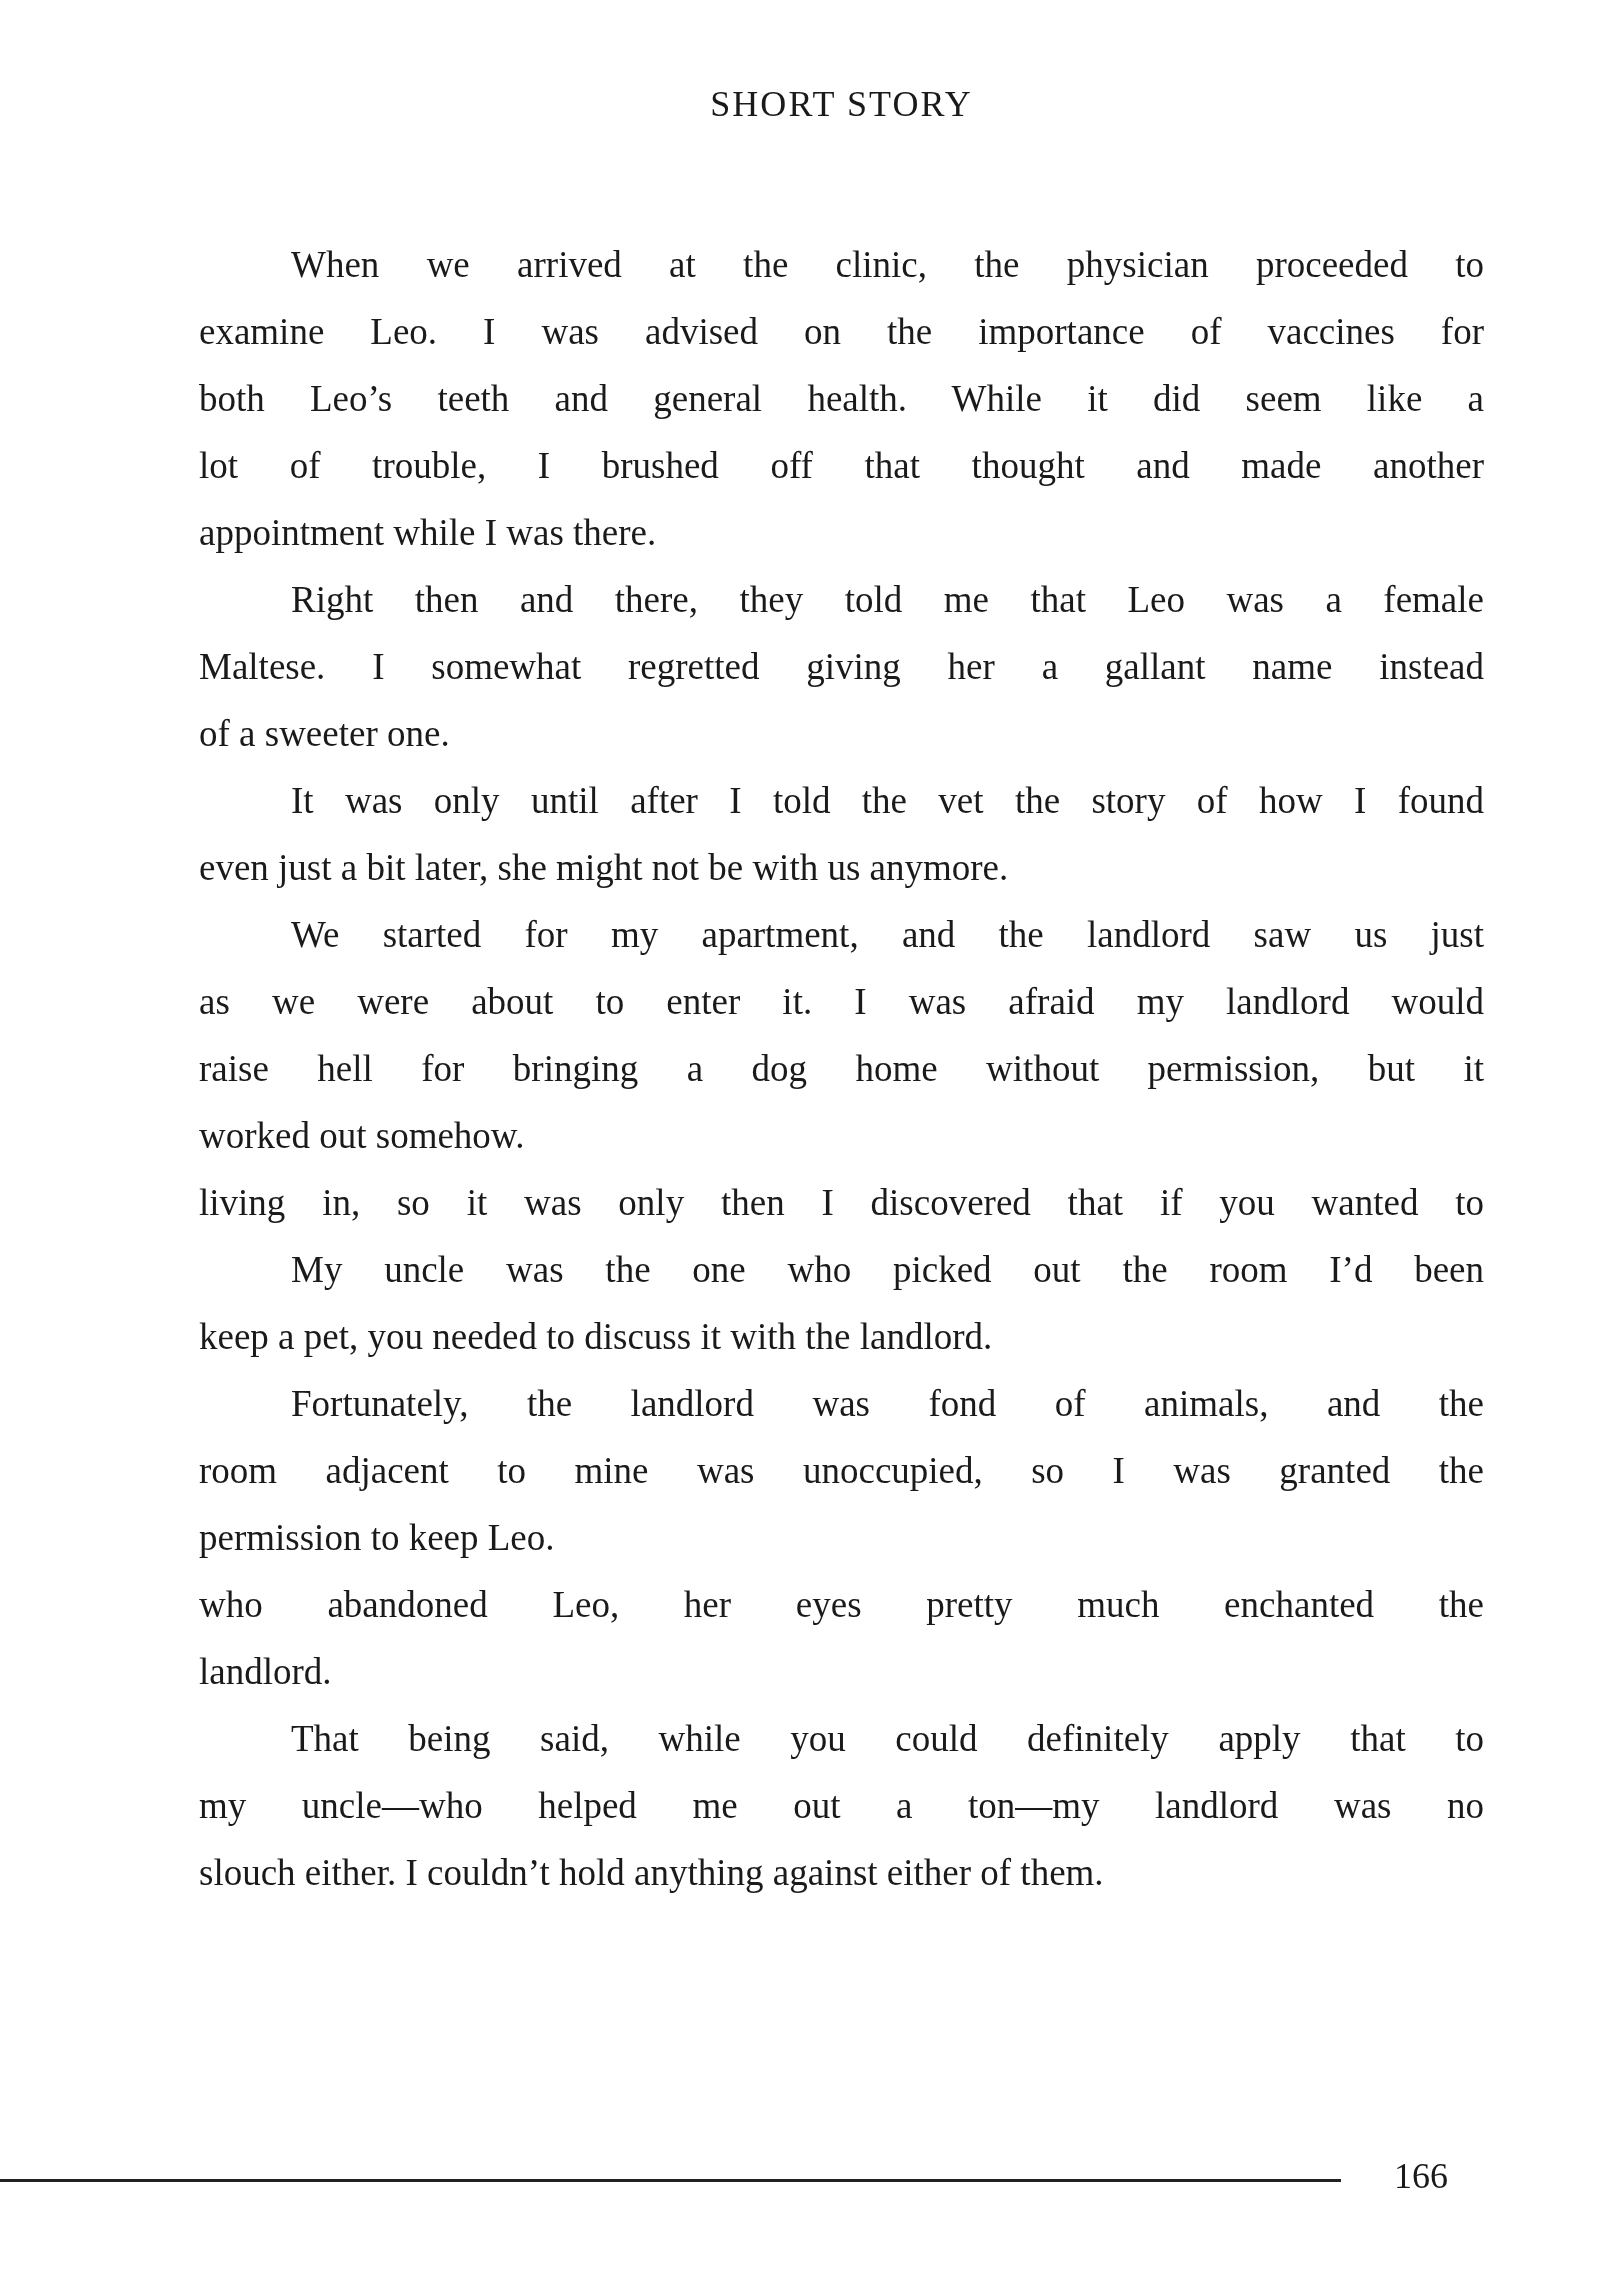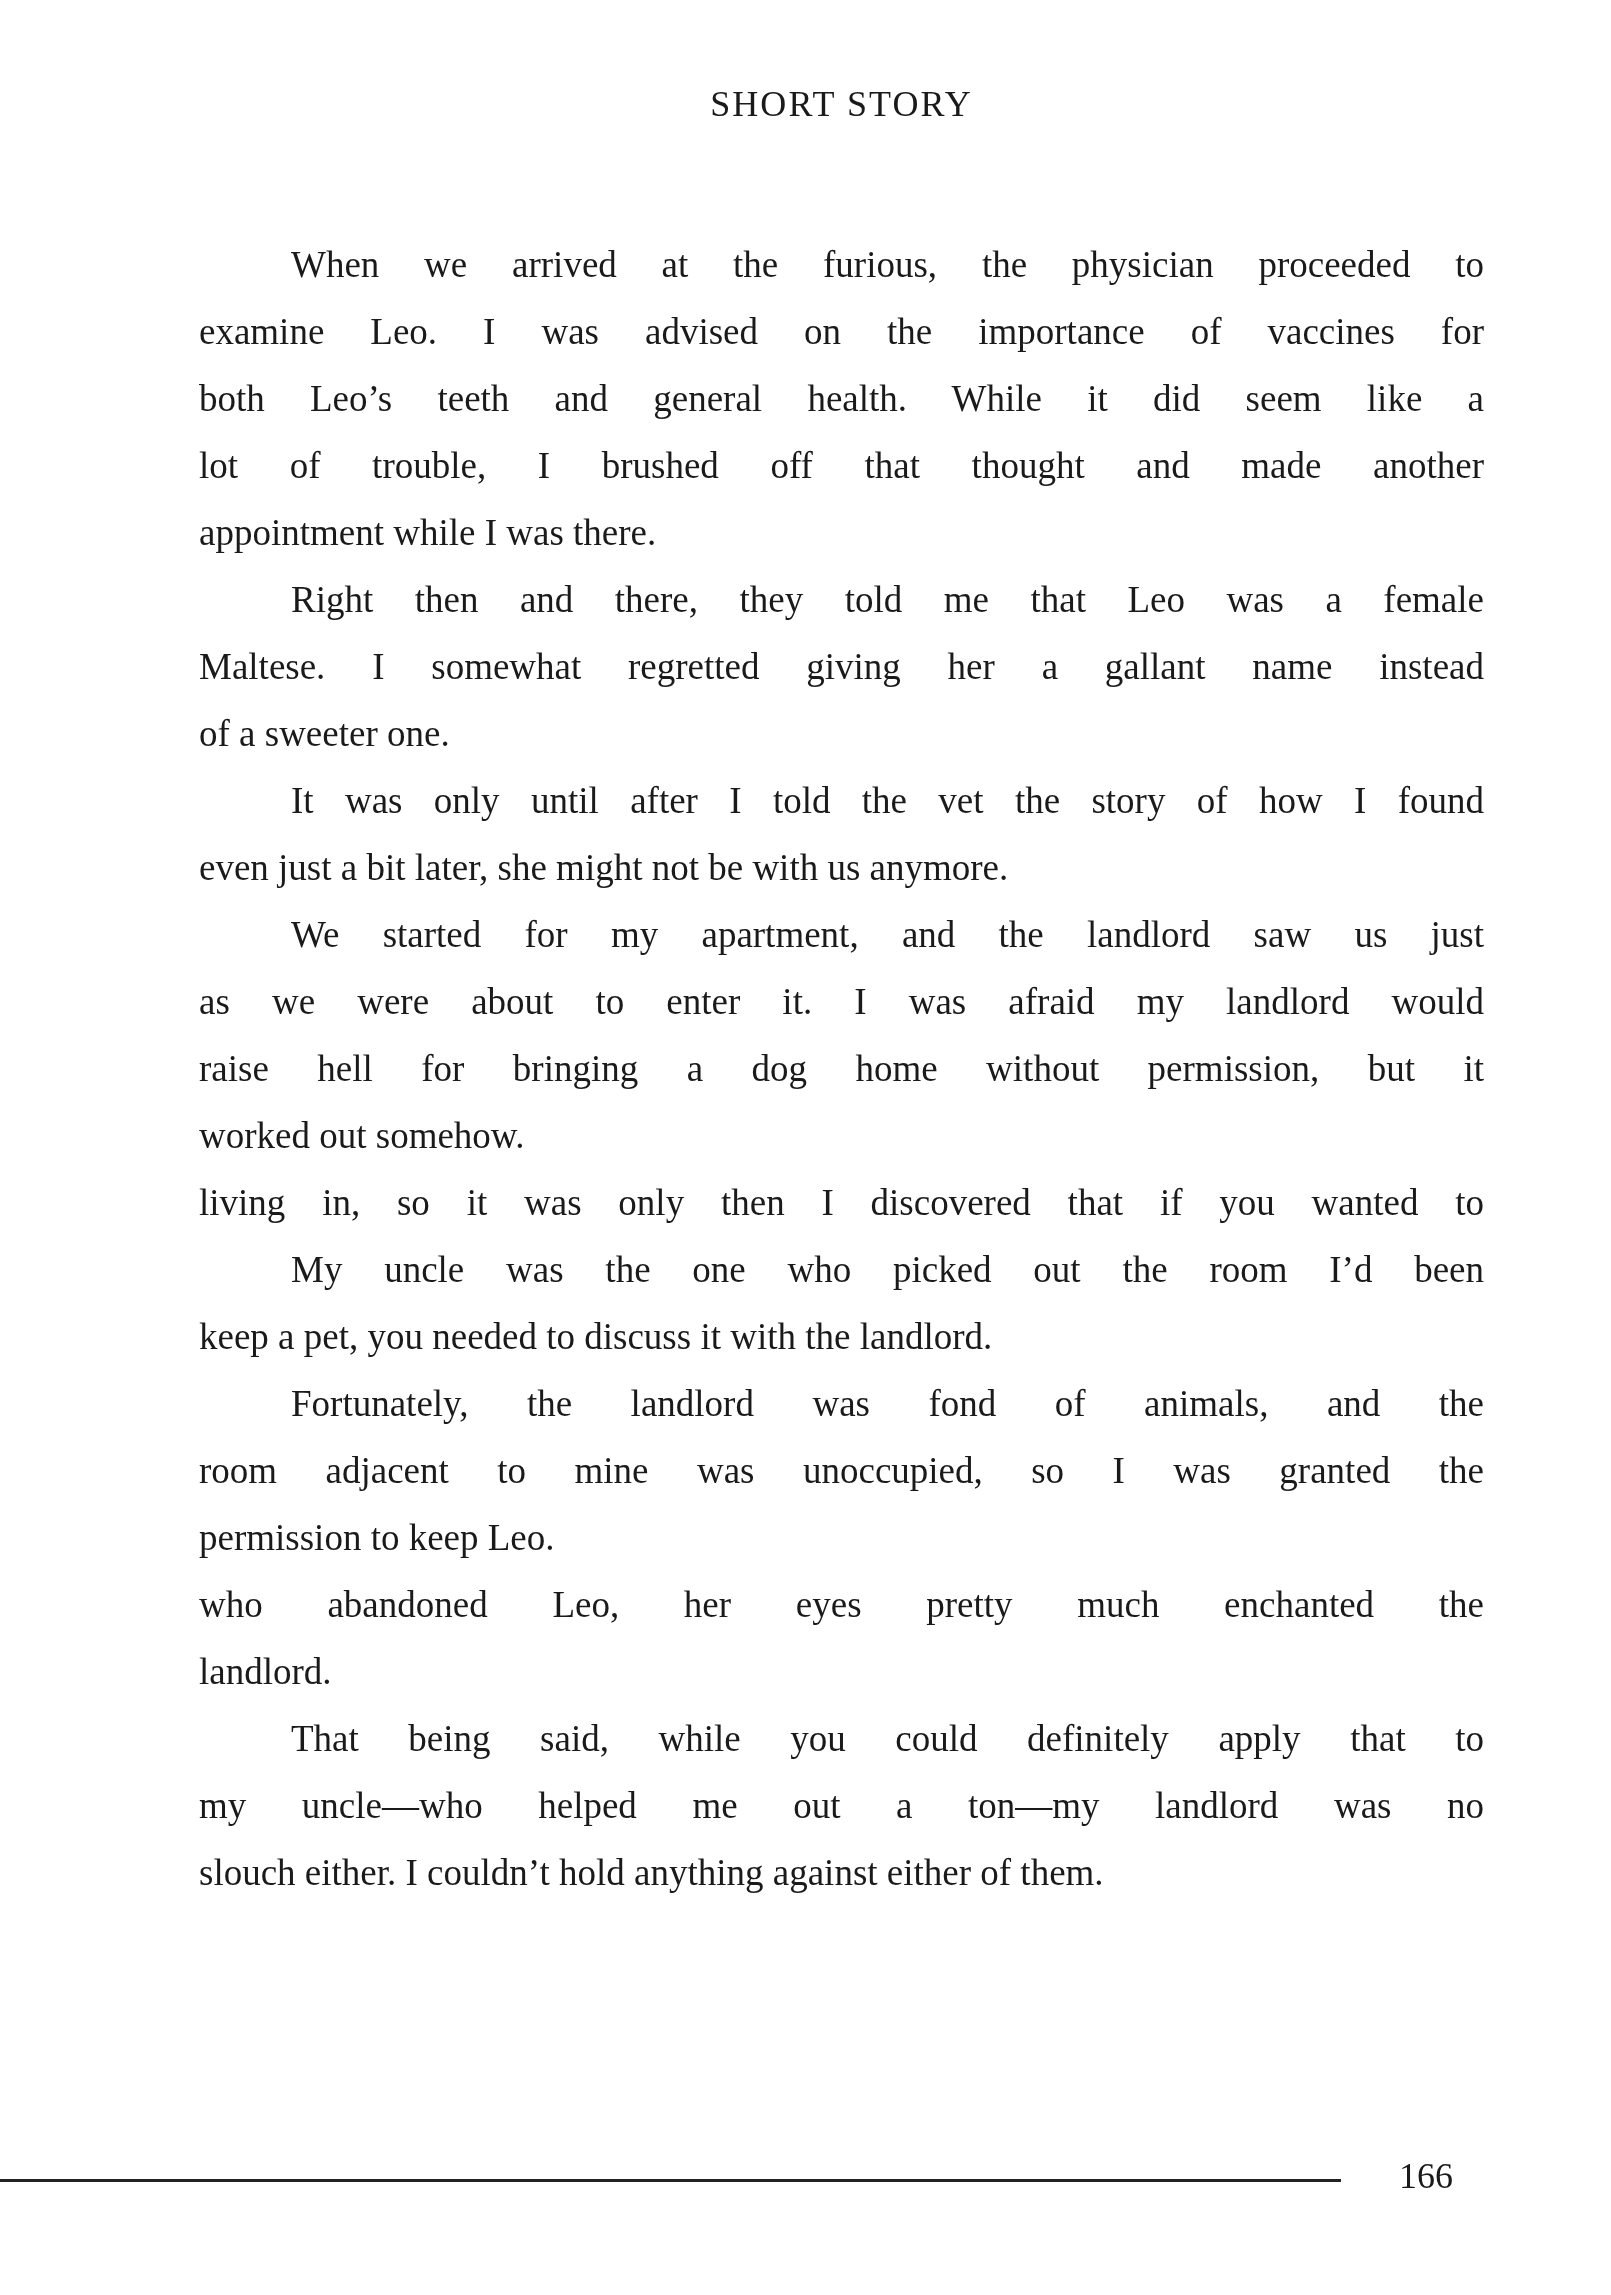--- a/index.html
+++ b/index.html
@@ -61,31 +61,31 @@
     background: #222222;
   }
   .page-number {
     position: absolute;
     left: 1389px;
     top: 2158px;
     width: 64px;
     font-size: 36px;
     line-height: 37px;
     color: #1a1a1a;
-    text-align: right;
+    text-align: center;
   }
 </style>
 </head>
 <body>
 
 <div class="page">
   <div class="running-header">SHORT STORY</div>
 
   <div class="text-block">
-      <div class="line first just">When we arrived at the furious, the physician proceeded to</div>
+      <div class="line first just">When we arrived at the clinic, the physician proceeded to</div>
       <div class="line just">examine Leo. I was advised on the importance of vaccines for</div>
       <div class="line just">both Leo’s teeth and general health. While it did seem like a</div>
       <div class="line just">lot of trouble, I brushed off that thought and made another</div>
       <div class="line">appointment while I was there.</div>
       <div class="line first just">Right then and there, they told me that Leo was a female</div>
       <div class="line just">Maltese. I somewhat regretted giving her a gallant name instead</div>
       <div class="line">of a sweeter one.</div>
       <div class="line first just">It was only until after I told the vet the story of how I found</div>
       <div class="line">even just a bit later, she might not be with us anymore.</div>
       <div class="line first just">We started for my apartment, and the landlord saw us just</div>

